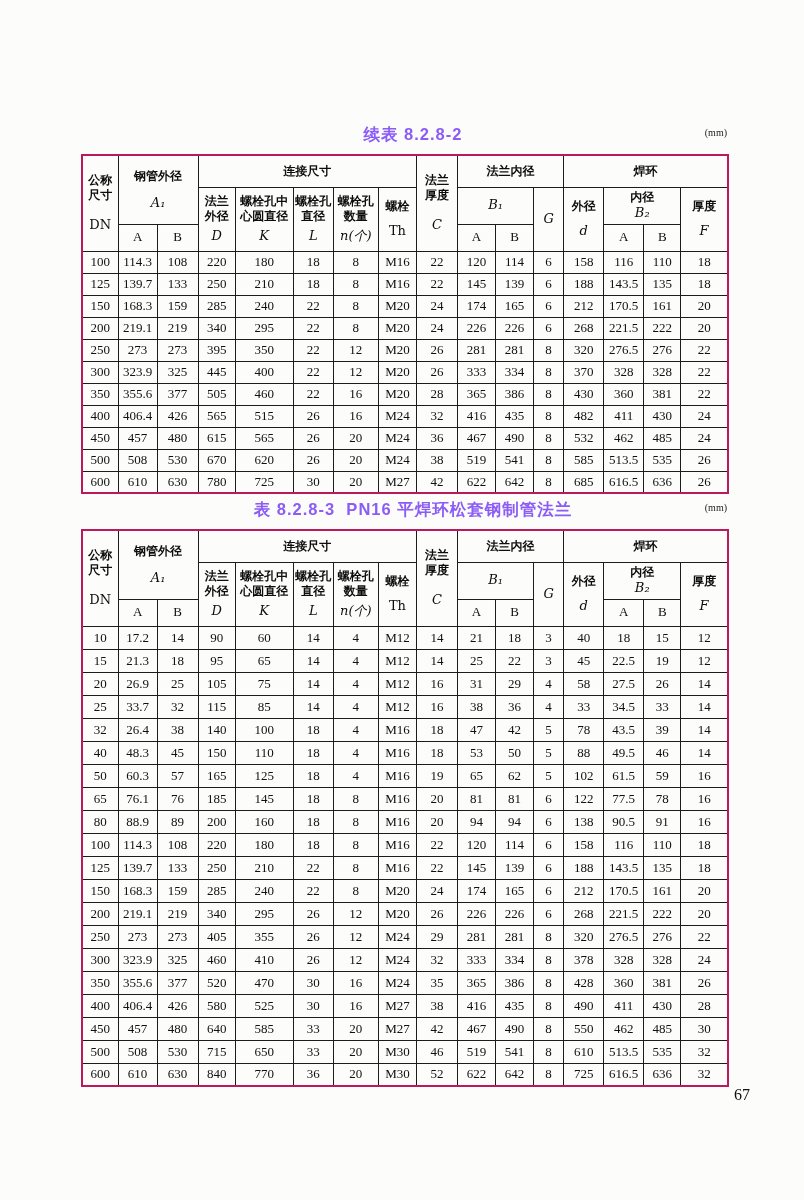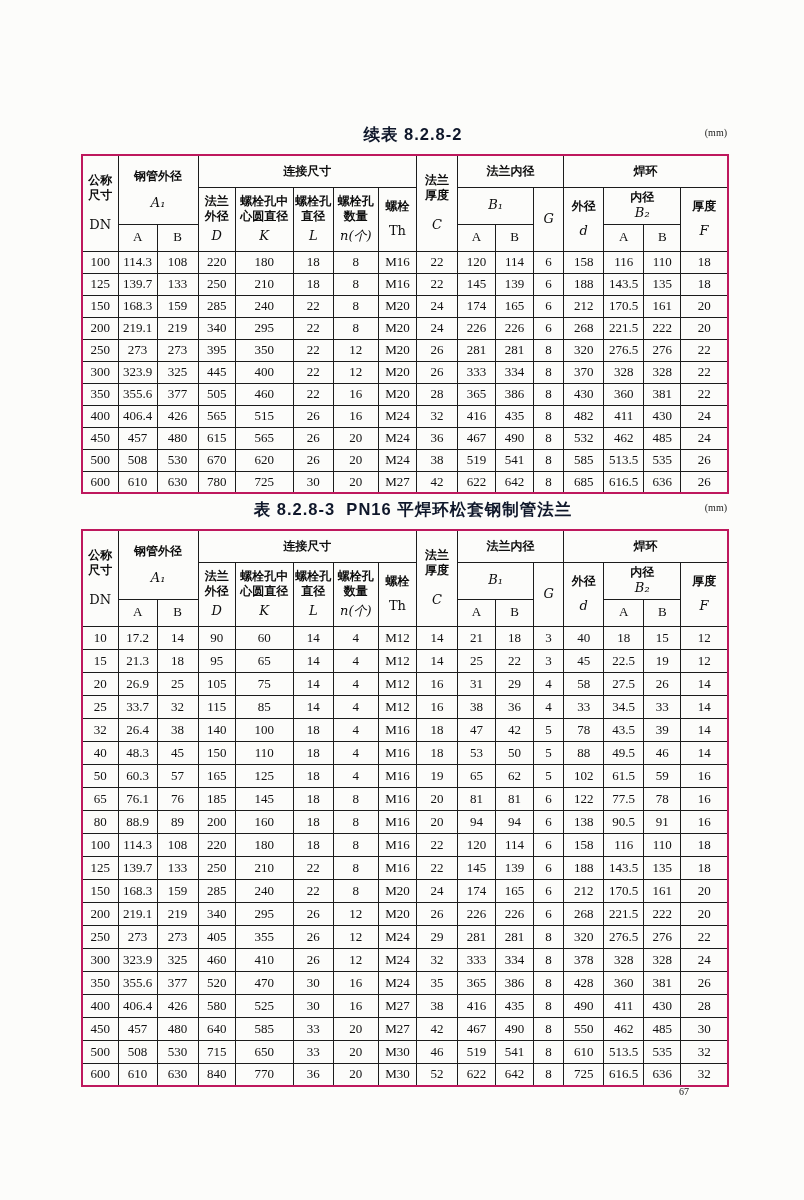--- a/index.html
+++ b/index.html
@@ -7,21 +7,21 @@
     width:804px;height:1200px;position:relative;
     background:#fcfcfa;color:#141414;
     font-family:"Liberation Sans","DejaVu Sans",sans-serif;
     overflow:hidden;
   }
   .section{position:absolute;width:648px;left:81px;}
   .title-row{position:relative;height:26px;}
   .tbl-title{
     position:absolute;left:16px;right:0;text-align:center;
     font-weight:bold;font-size:16.5px;letter-spacing:1px;
-    white-space:pre;color:#0f172a;
+    white-space:pre;color:#8b5cf6;
   }
   .unit{
     position:absolute;right:2px;top:3px;
     font-family:"Liberation Serif","DejaVu Serif",serif;
     font-size:10px;color:#1a1a1a;
   }
   table{
     border-collapse:collapse;table-layout:fixed;width:648px;
     margin-top:4px;
   }
@@ -51,23 +51,23 @@
   .sym{
     font-family:"DejaVu Serif","Liberation Serif",serif;
     font-weight:normal;font-size:13px;
   }
   .it{font-style:italic;}
   .abcell{
     font-family:"Liberation Serif","DejaVu Serif",serif;
     font-weight:normal;font-size:13px;
   }
   .page-num{
-    position:absolute;left:679px;top:1086px;
+    position:absolute;left:734px;top:1086px;
     font-family:"Liberation Serif","DejaVu Serif",serif;
-    font-size:10px;color:#111;
+    font-size:16px;color:#111;
   }
 </style>
 </head>
 <body>
 
 <div class="section" style="top:124px;">
   <div class="title-row">
     <div class="tbl-title">续表 8.2.8-2</div>
     <div class="unit">(mm)</div>
   </div>

